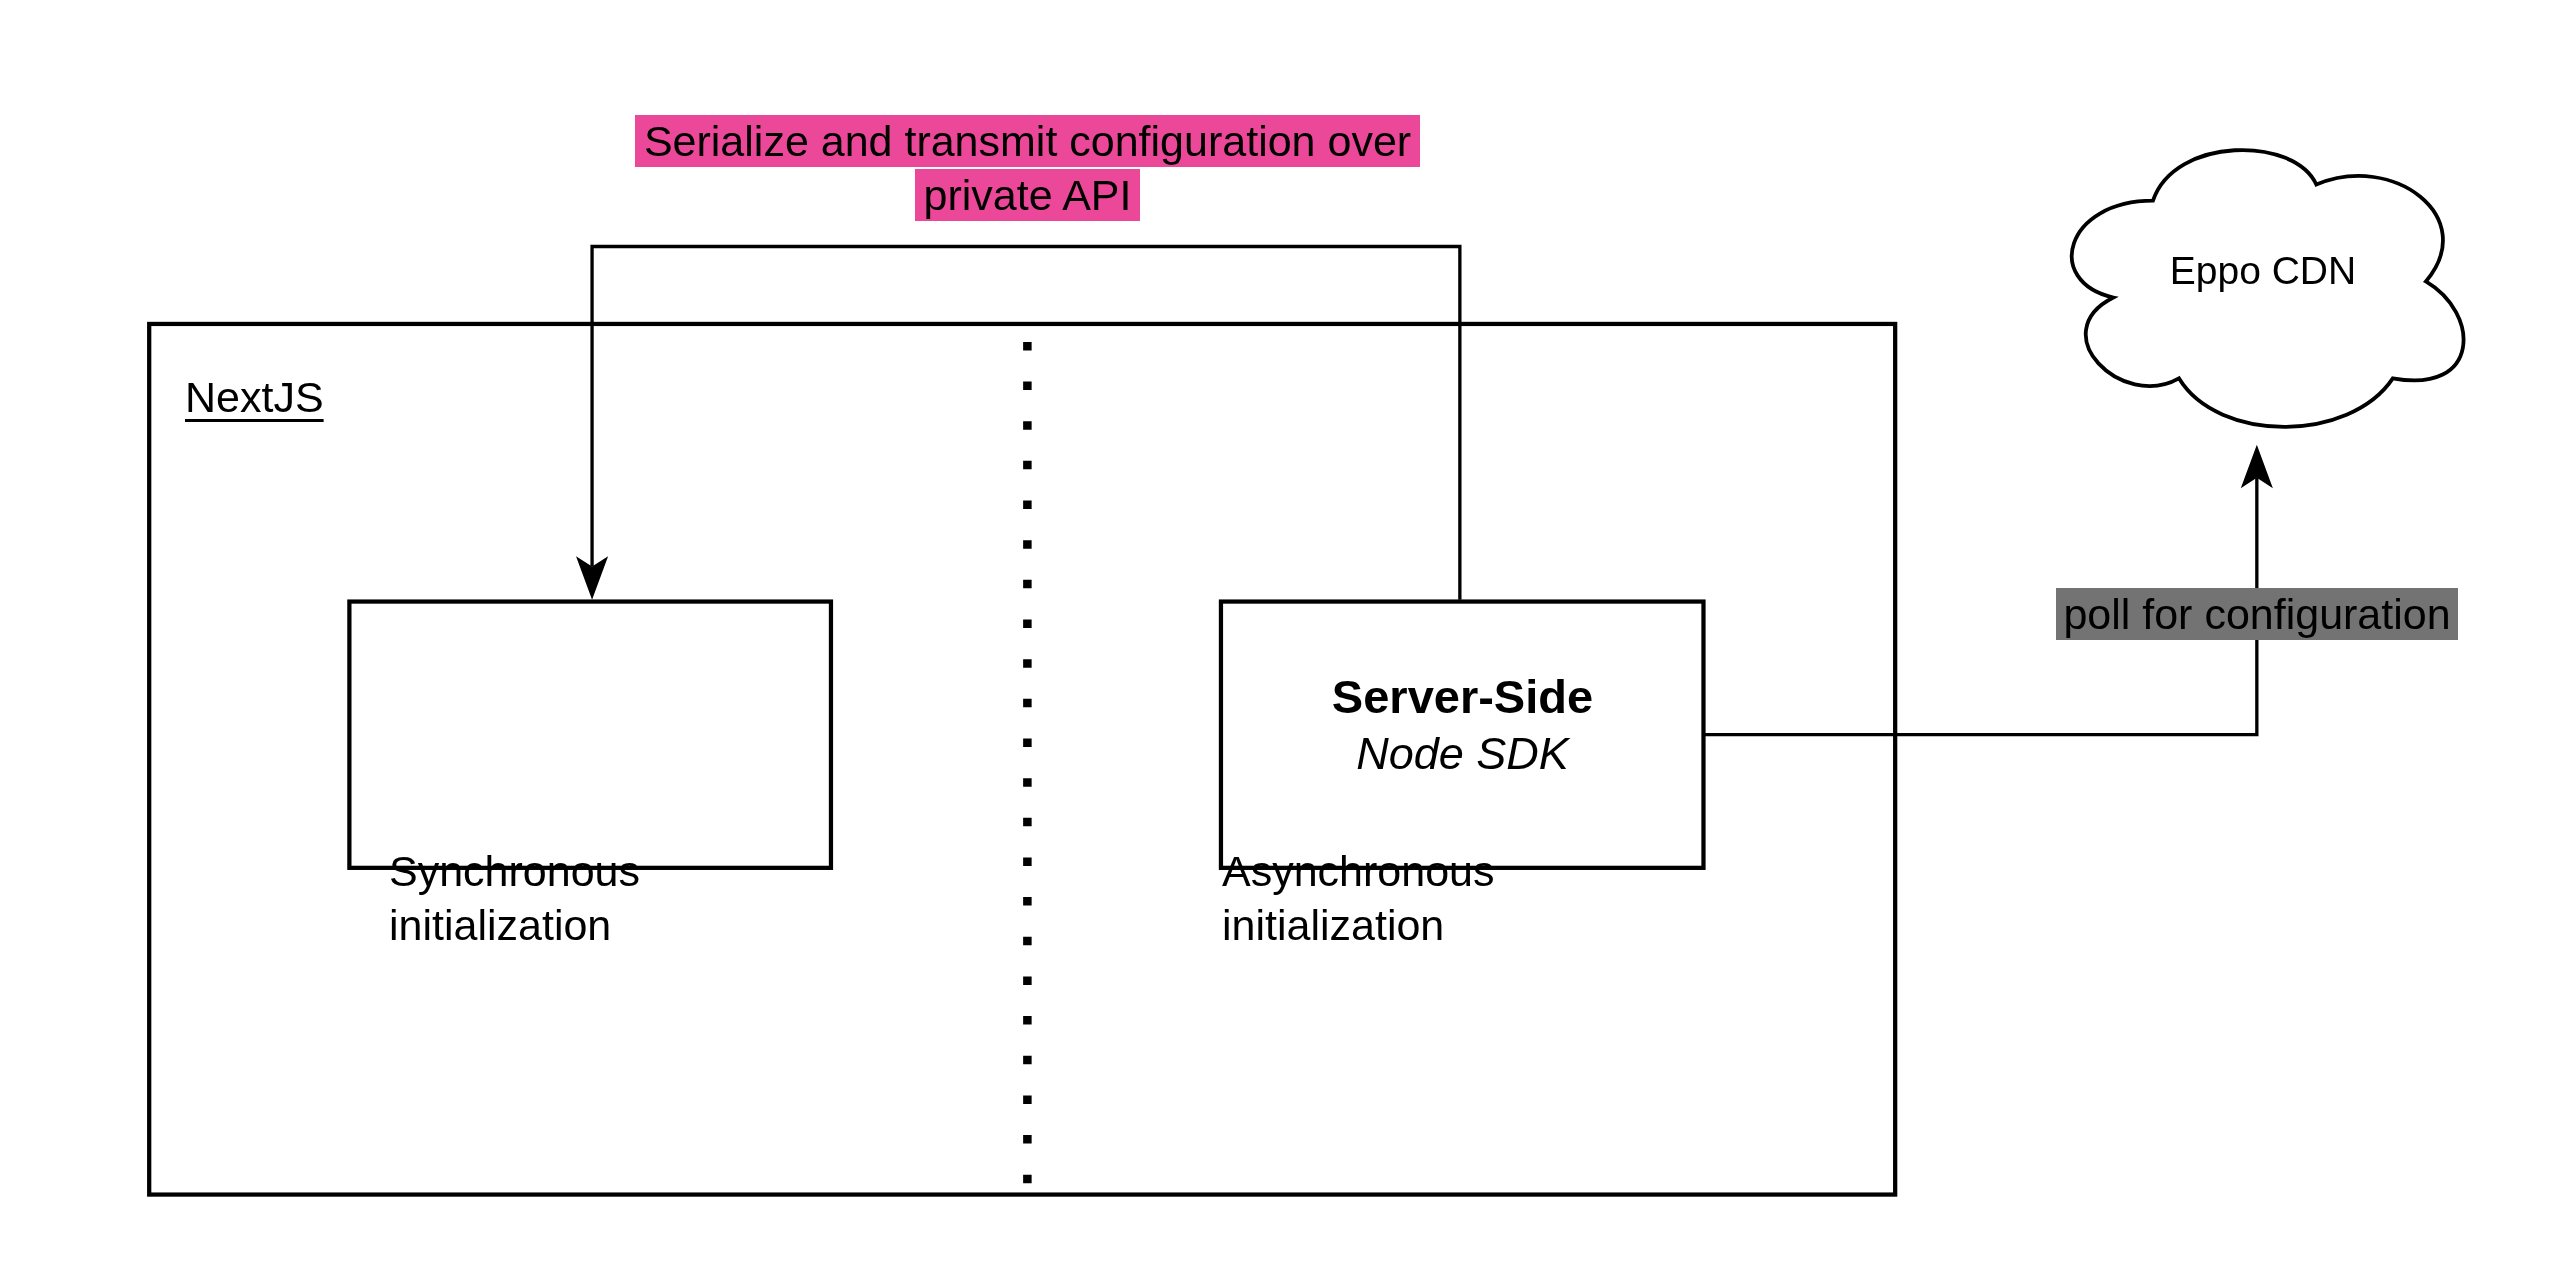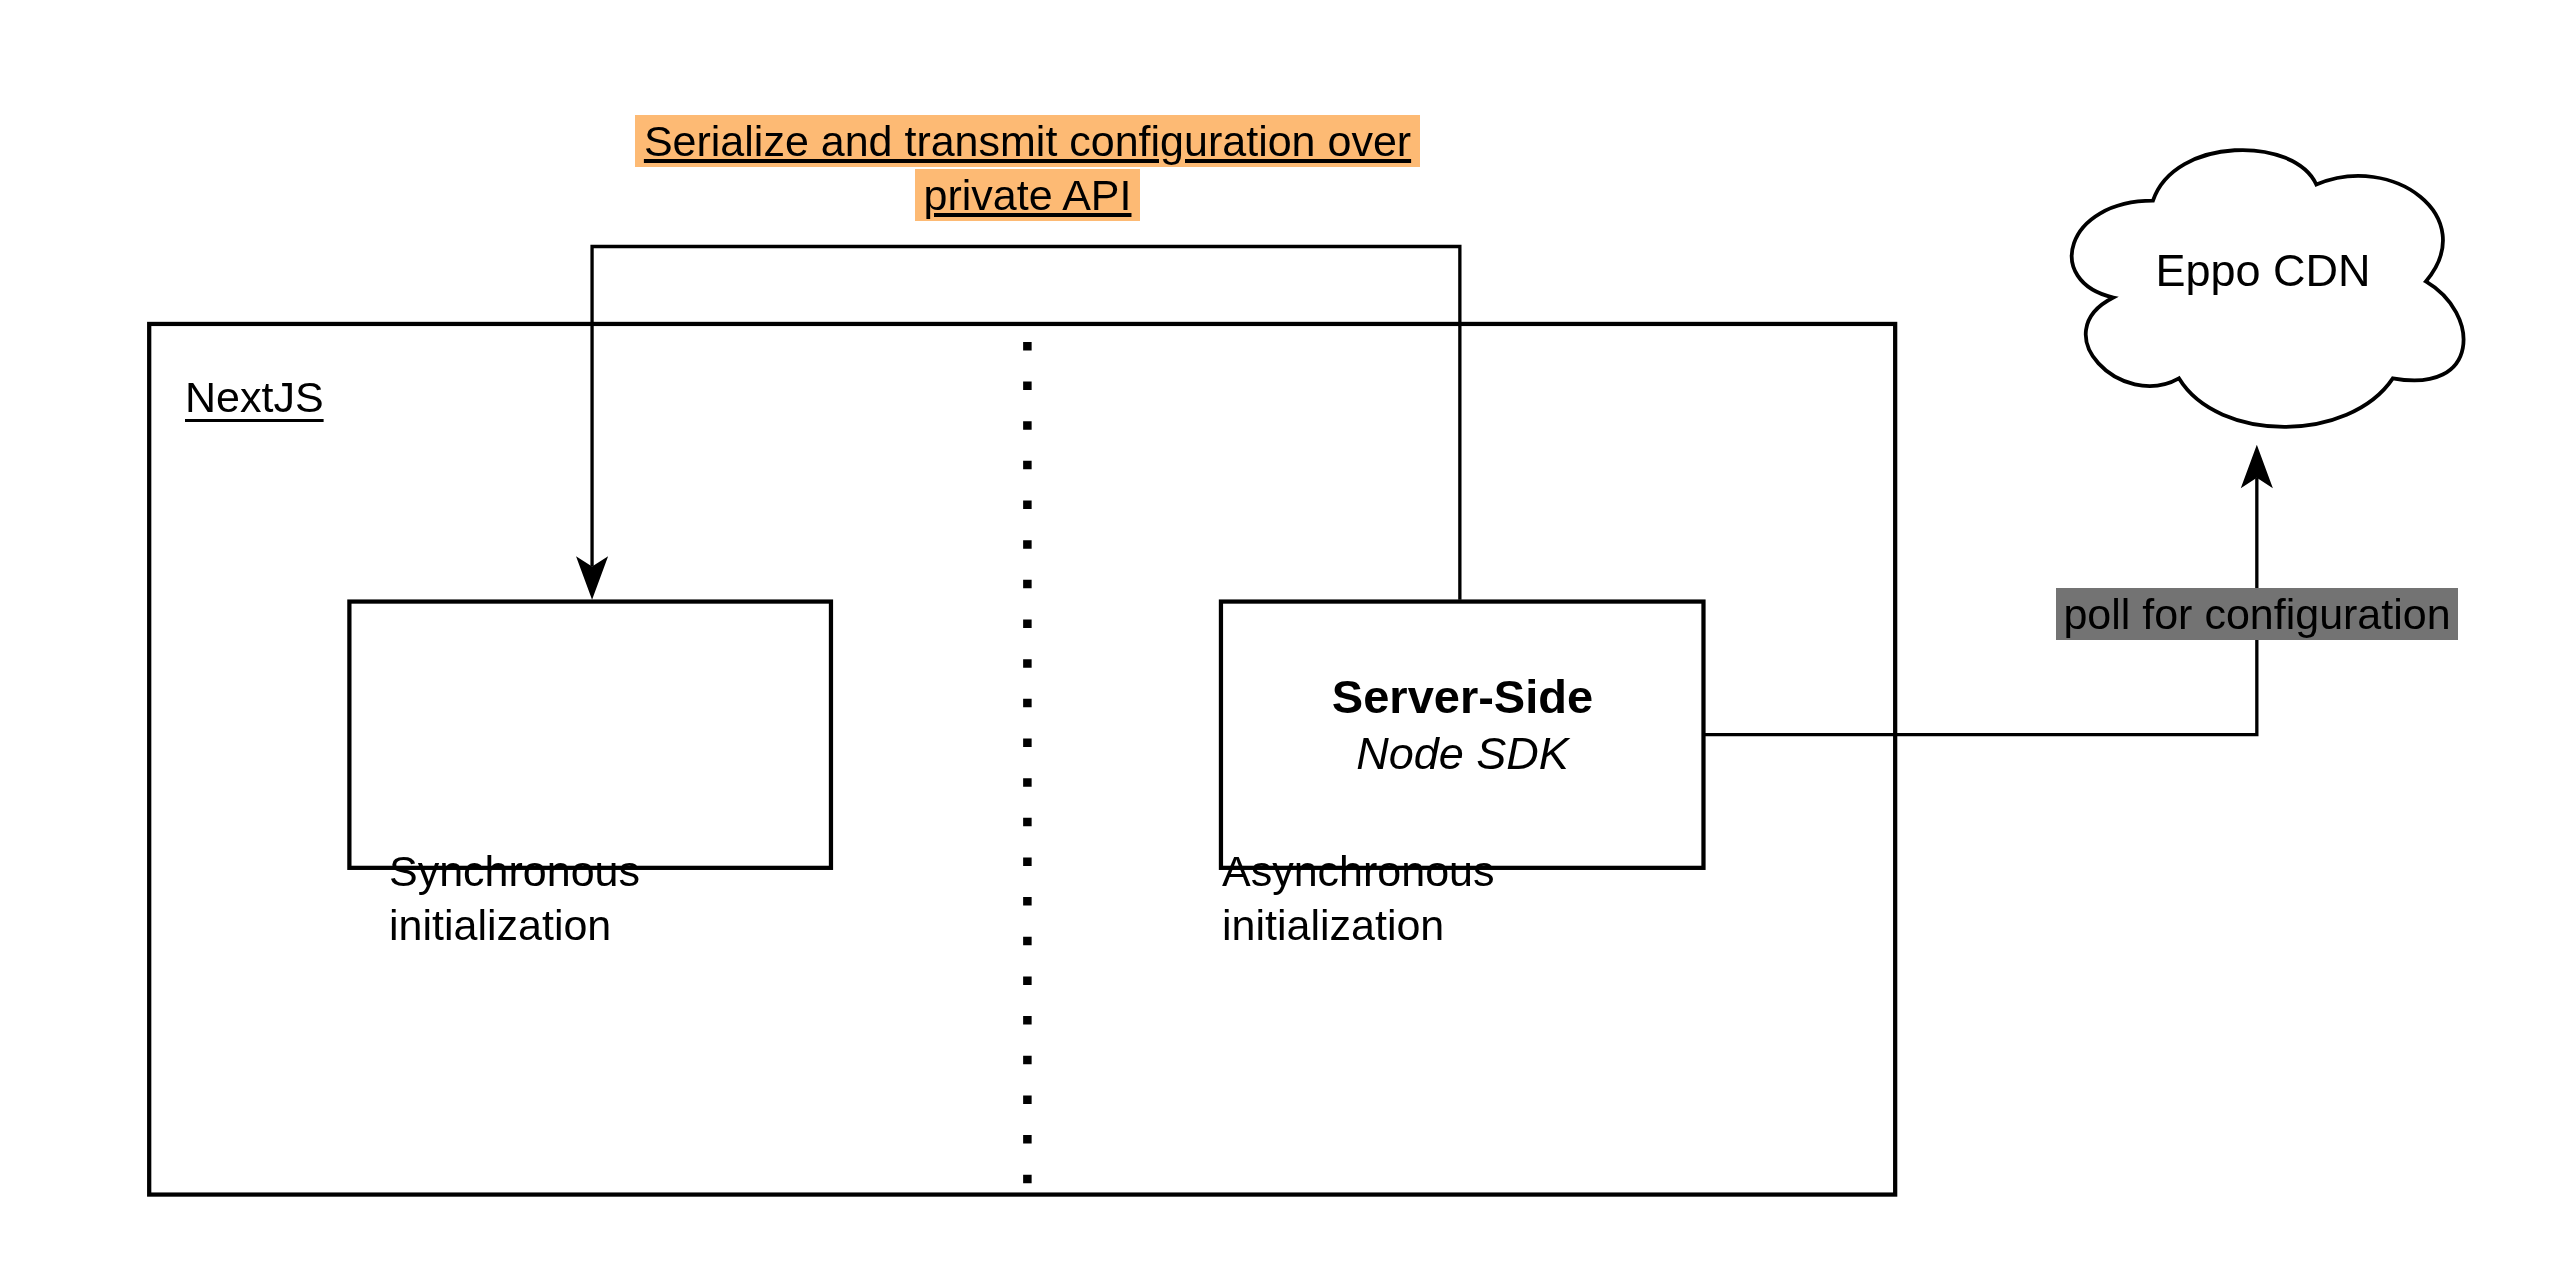--- a/index.html
+++ b/index.html
@@ -42,23 +42,22 @@
     stroke-width: 4px;
   }
   .label {
     position: absolute;
     font-size: 43px;
     line-height: 54px;
     text-align: center;
     white-space: nowrap;
   }
   .hl {
-    background: #fdba74;
+    background: #ec4899;
     padding: 1.9px 8.5px;
-    text-decoration: underline;
   }
   .wbg {
     background: #737373;
     padding: 1.9px 7.6px;
   }
   .nextjs {
     text-decoration: underline;
     text-underline-offset: 6.6px;
     text-decoration-thickness: 2.8px;
     text-align: right;
@@ -82,21 +81,21 @@
     font-style: italic;
   }
   .caption {
     position: absolute;
     width: 472px;
     text-align: left;
     font-size: 43px;
     line-height: 54px;
   }
   .cloud-label {
-    font-size: 45px;
+    font-size: 39px;
   }
 </style>
 </head>
 <body>
 
 <div id="stage">
 
   <svg id="diagram-svg" width="2576" height="1273" viewBox="0 0 2728 1348">
 
     <rect class="stroke thick" x="158" y="343" width="1849" height="922"></rect>

